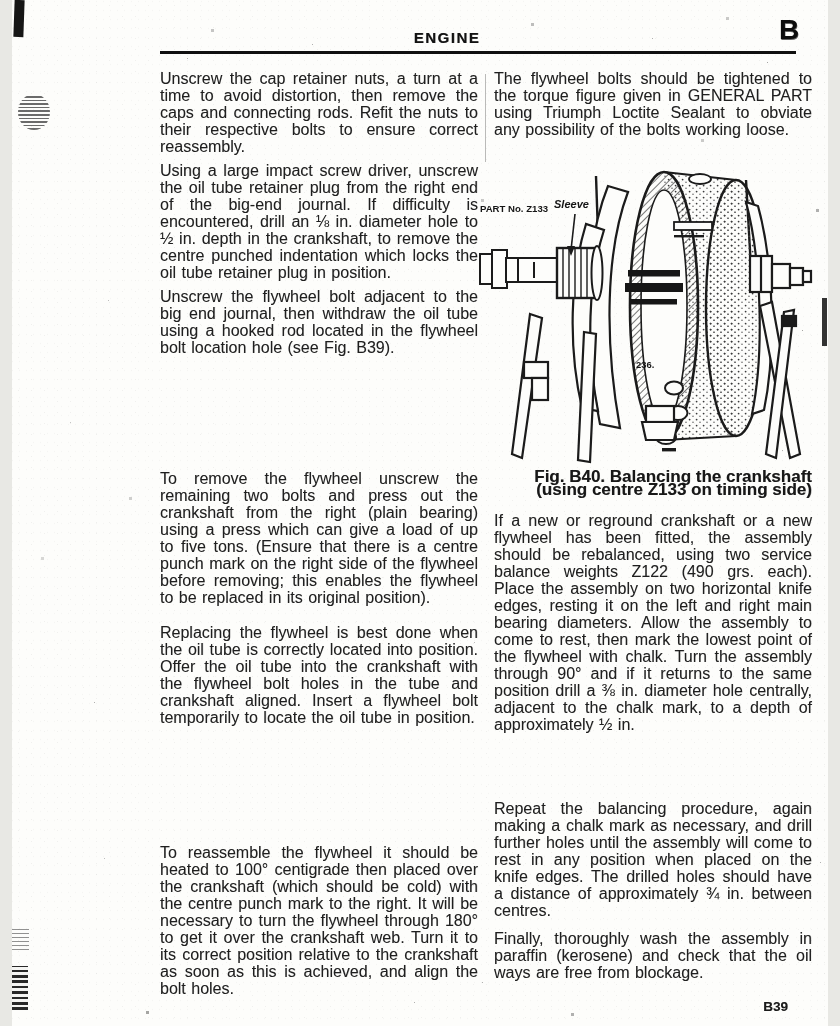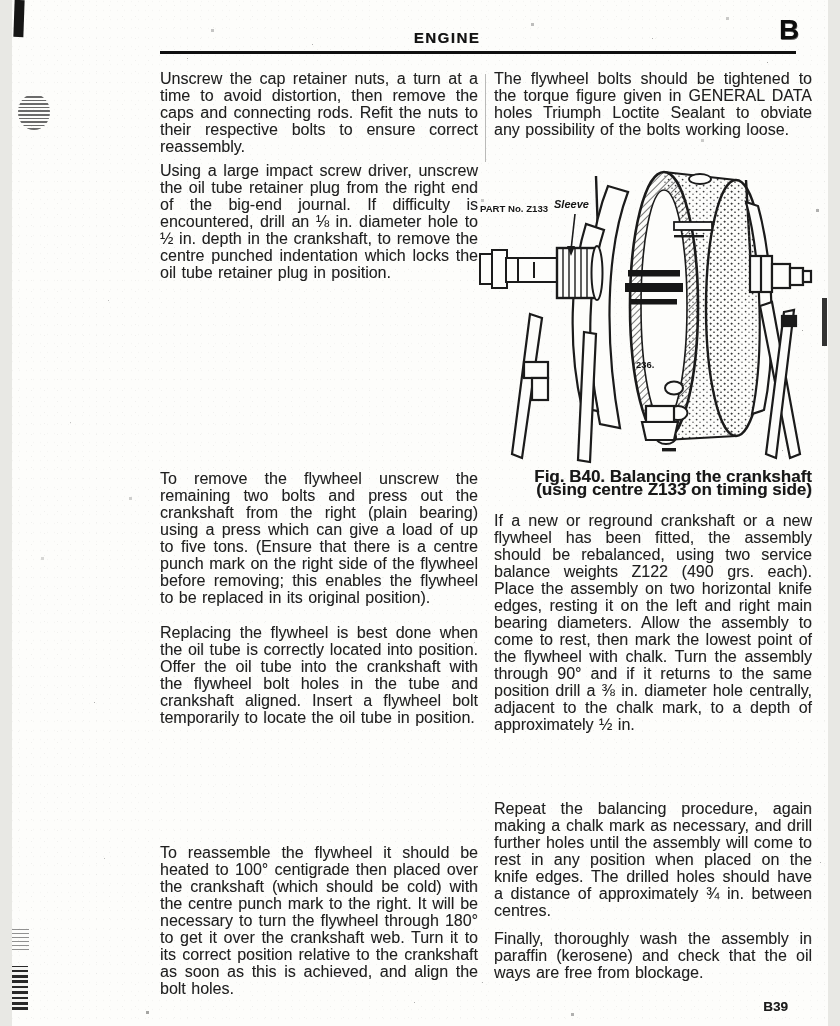--- a/index.html
+++ b/index.html
@@ -104,27 +104,28 @@
   <div class="column-rule-ghost"></div>
   <div class="specks"></div>
 
   <div class="header-title">ENGINE</div>
   <div class="section-letter">B</div>
   <div class="header-rule"></div>
 
   <div class="col col-left">
     <p class="body-text" style="top:0">Unscrew the cap retainer nuts, a turn at a time to avoid distortion, then remove the caps and connecting rods.  Refit the nuts to their respective bolts to ensure correct reassembly.</p>
     <p class="body-text" style="top:92px">Using a large impact screw driver, unscrew the oil tube retainer plug from the right end of the big-end journal.  If difficulty is encountered, drill an ⅛ in. diameter hole to ½ in. depth in the crankshaft, to remove the centre punched indentation which locks the oil tube retainer plug in position.</p>
+    <p class="body-text" style="top:218px">Unscrew the flywheel bolt adjacent to the big end journal, then withdraw the oil tube using a hooked rod located in the flywheel bolt location hole (see Fig. B39).</p>
     <p class="body-text" style="top:400px">To remove the flywheel unscrew the remaining two bolts and press out the crankshaft from the right (plain bearing) using a press which can give a load of up to five tons. (Ensure that there is a centre punch mark on the right side of the flywheel before removing; this enables the flywheel to be replaced in its original position).</p>
     <p class="body-text" style="top:554px">Replacing the flywheel is best done when the oil tube is correctly located into position.  Offer the oil tube into the crankshaft with the flywheel bolt holes in the tube and crankshaft aligned. Insert a flywheel bolt temporarily to locate the oil tube in position.</p>
     <p class="body-text" style="top:774px">To reassemble the flywheel it should be heated to 100° centigrade then placed over the crankshaft (which should be cold) with the centre punch mark to the right.  It will be necessary to turn the flywheel through 180° to get it over the crankshaft web.  Turn it to its correct position relative to the crankshaft as soon as this is achieved, and align the bolt holes.</p>
   </div>
 
   <div class="col col-right">
-    <p class="body-text" style="top:0">The flywheel bolts should be tightened to the torque figure given in GENERAL DATA holes Triumph Loctite Sealant to obviate any possibility of the bolts working loose.</p>
+    <p class="body-text" style="top:0">The flywheel bolts should be tightened to the torque figure given in GENERAL PART using Triumph Loctite Sealant to obviate any possibility of the bolts working loose.</p>
 
     <div class="figure">
       <svg width="345" height="300" viewBox="0 0 345 300">
         <defs>
           <pattern id="hatch" width="5" height="5" patternUnits="userSpaceOnUse" patternTransform="rotate(45)">
             <line x1="0" y1="0" x2="0" y2="5" stroke="#2a2a2a" stroke-width="1.3"></line>
           </pattern>
           <pattern id="dots" width="7" height="6" patternUnits="userSpaceOnUse">
             <circle cx="1.6" cy="1.6" r="0.9" fill="#3a3a3a"></circle>
             <circle cx="5" cy="4.2" r="0.7" fill="#4a4a4a"></circle>

